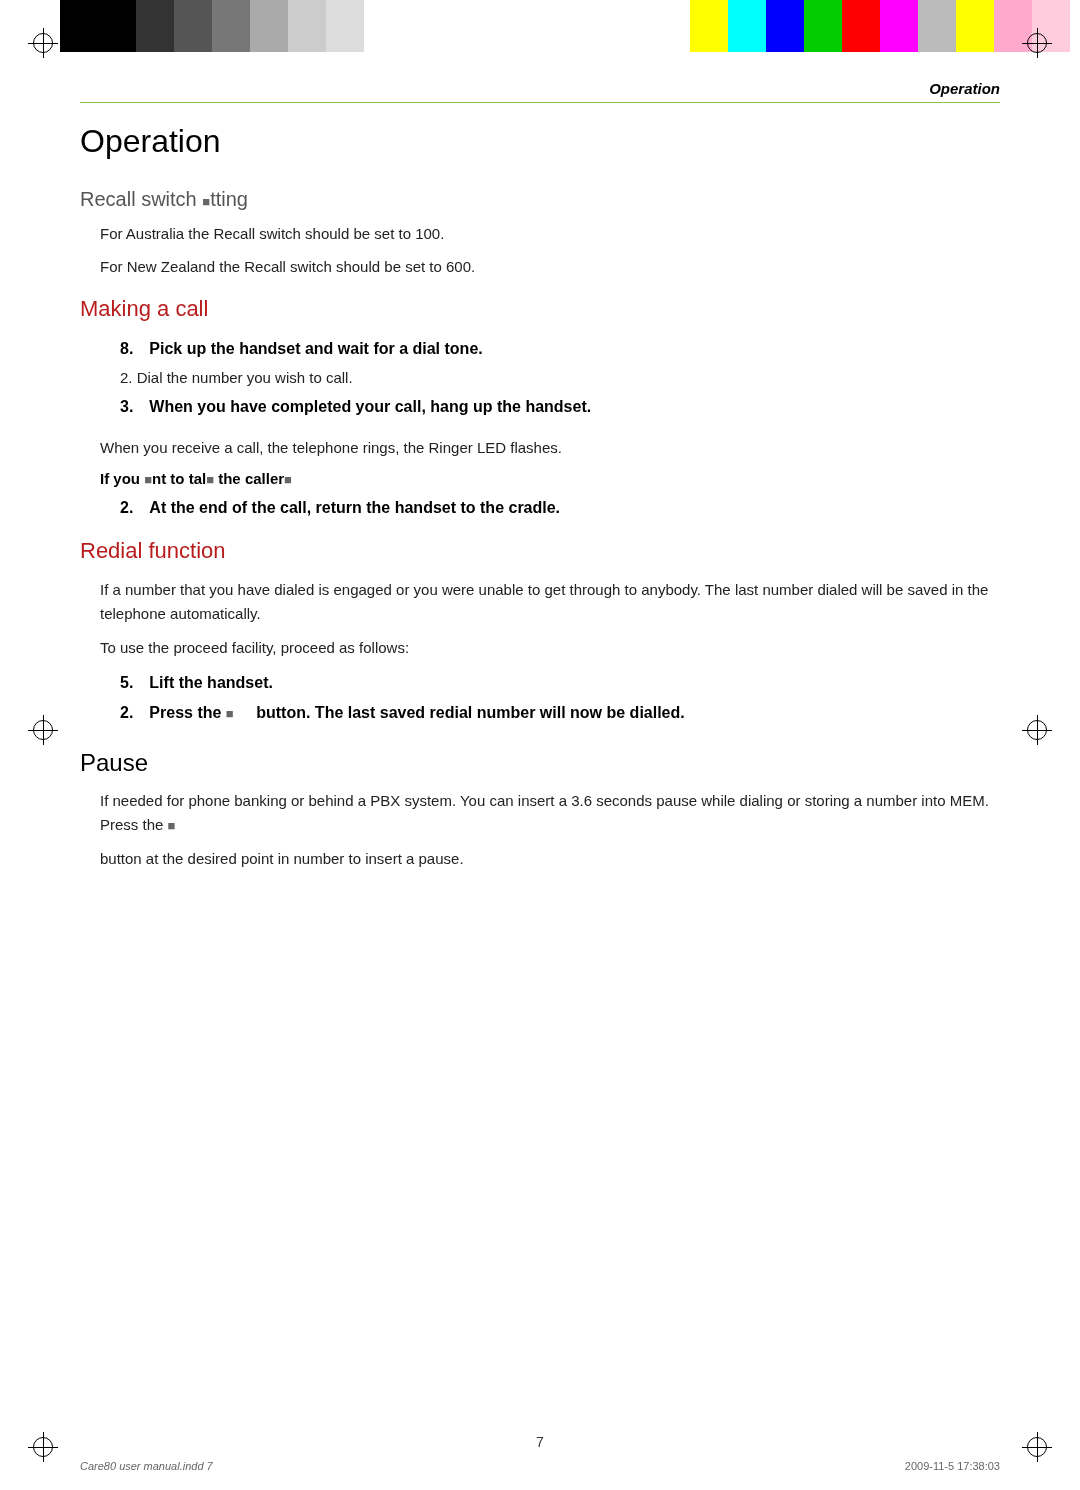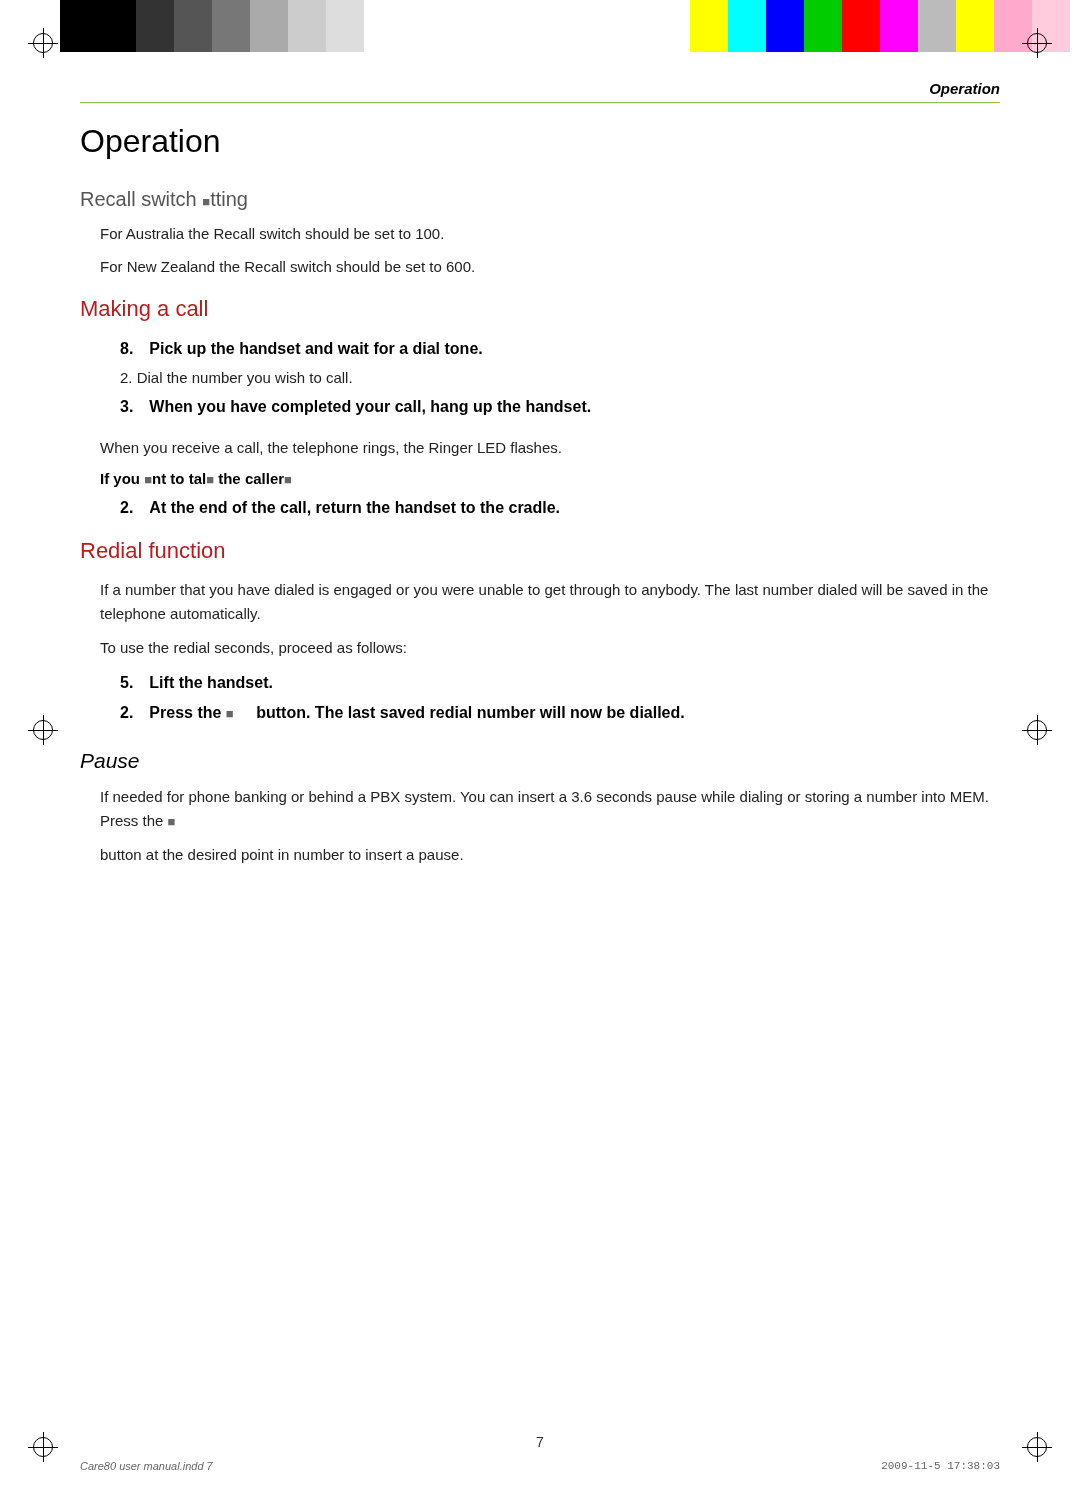--- a/index.html
+++ b/index.html
@@ -176,26 +176,25 @@
     .subsection-label {
       font-size: 15px;
       font-weight: bold;
       color: #000;
       margin-bottom: 8px;
       margin-left: 20px;
     }
 
     
     .pause-heading {
-      font-size: 21px;
+      font-size: 24px;
       font-weight: normal;
       color: #000;
       margin-top: 24px;
       margin-bottom: 12px;
-      font-style: italic;
     }
 
     
     .page-number {
       position: absolute;
       bottom: 40px;
       left: 50%;
       transform: translateX(-50%);
       font-size: 14px;
       color: #333;
@@ -210,21 +209,20 @@
       color: #666;
       font-style: italic;
     }
 
     .footer-right {
       position: absolute;
       bottom: 18px;
       right: 80px;
       font-size: 11px;
       color: #666;
-      font-family: Liberation Mono, monospace;
     }
 
     .corrupt-char {
       font-size: 13px;
       color: #666;
     }
 
     .redial-para {
       font-size: 15px;
       color: #222;
@@ -309,21 +307,21 @@
     <p class="body-text">When you receive a call, the telephone rings, the Ringer LED flashes.</p>
     <p class="subsection-label">
       If you <span class="corrupt-char">■</span>nt to tal<span class="corrupt-char">■</span> the caller<span class="corrupt-char">■</span>
     </p>
     <p class="list-item-bold">2. At the end of the call, return the handset to the cradle.</p>
   </div>
 
   <div style="margin-top:18px;">
     <h2 class="section-heading-main">Redial function</h2>
     <p class="redial-para">If a number that you have dialed is engaged or you were unable to get through to anybody. The last number dialed will be saved in the telephone automatically.</p>
-    <p class="redial-para">To use the redial seconds, proceed as follows:</p>
+    <p class="redial-para">To use the proceed facility, proceed as follows:</p>
     <p class="list-item-bold">5. Lift the handset.</p>
     <p class="list-item-bold">
       <span>2. Press the</span>
       <span class="corrupt-char"> ■ &nbsp;&nbsp;&nbsp;&nbsp;</span>
       <span>button. The last saved redial number will now be dialled.</span>
     </p>
   </div>
 
   <div style="margin-top:24px;">
     <h2 class="pause-heading">Pause</h2>

